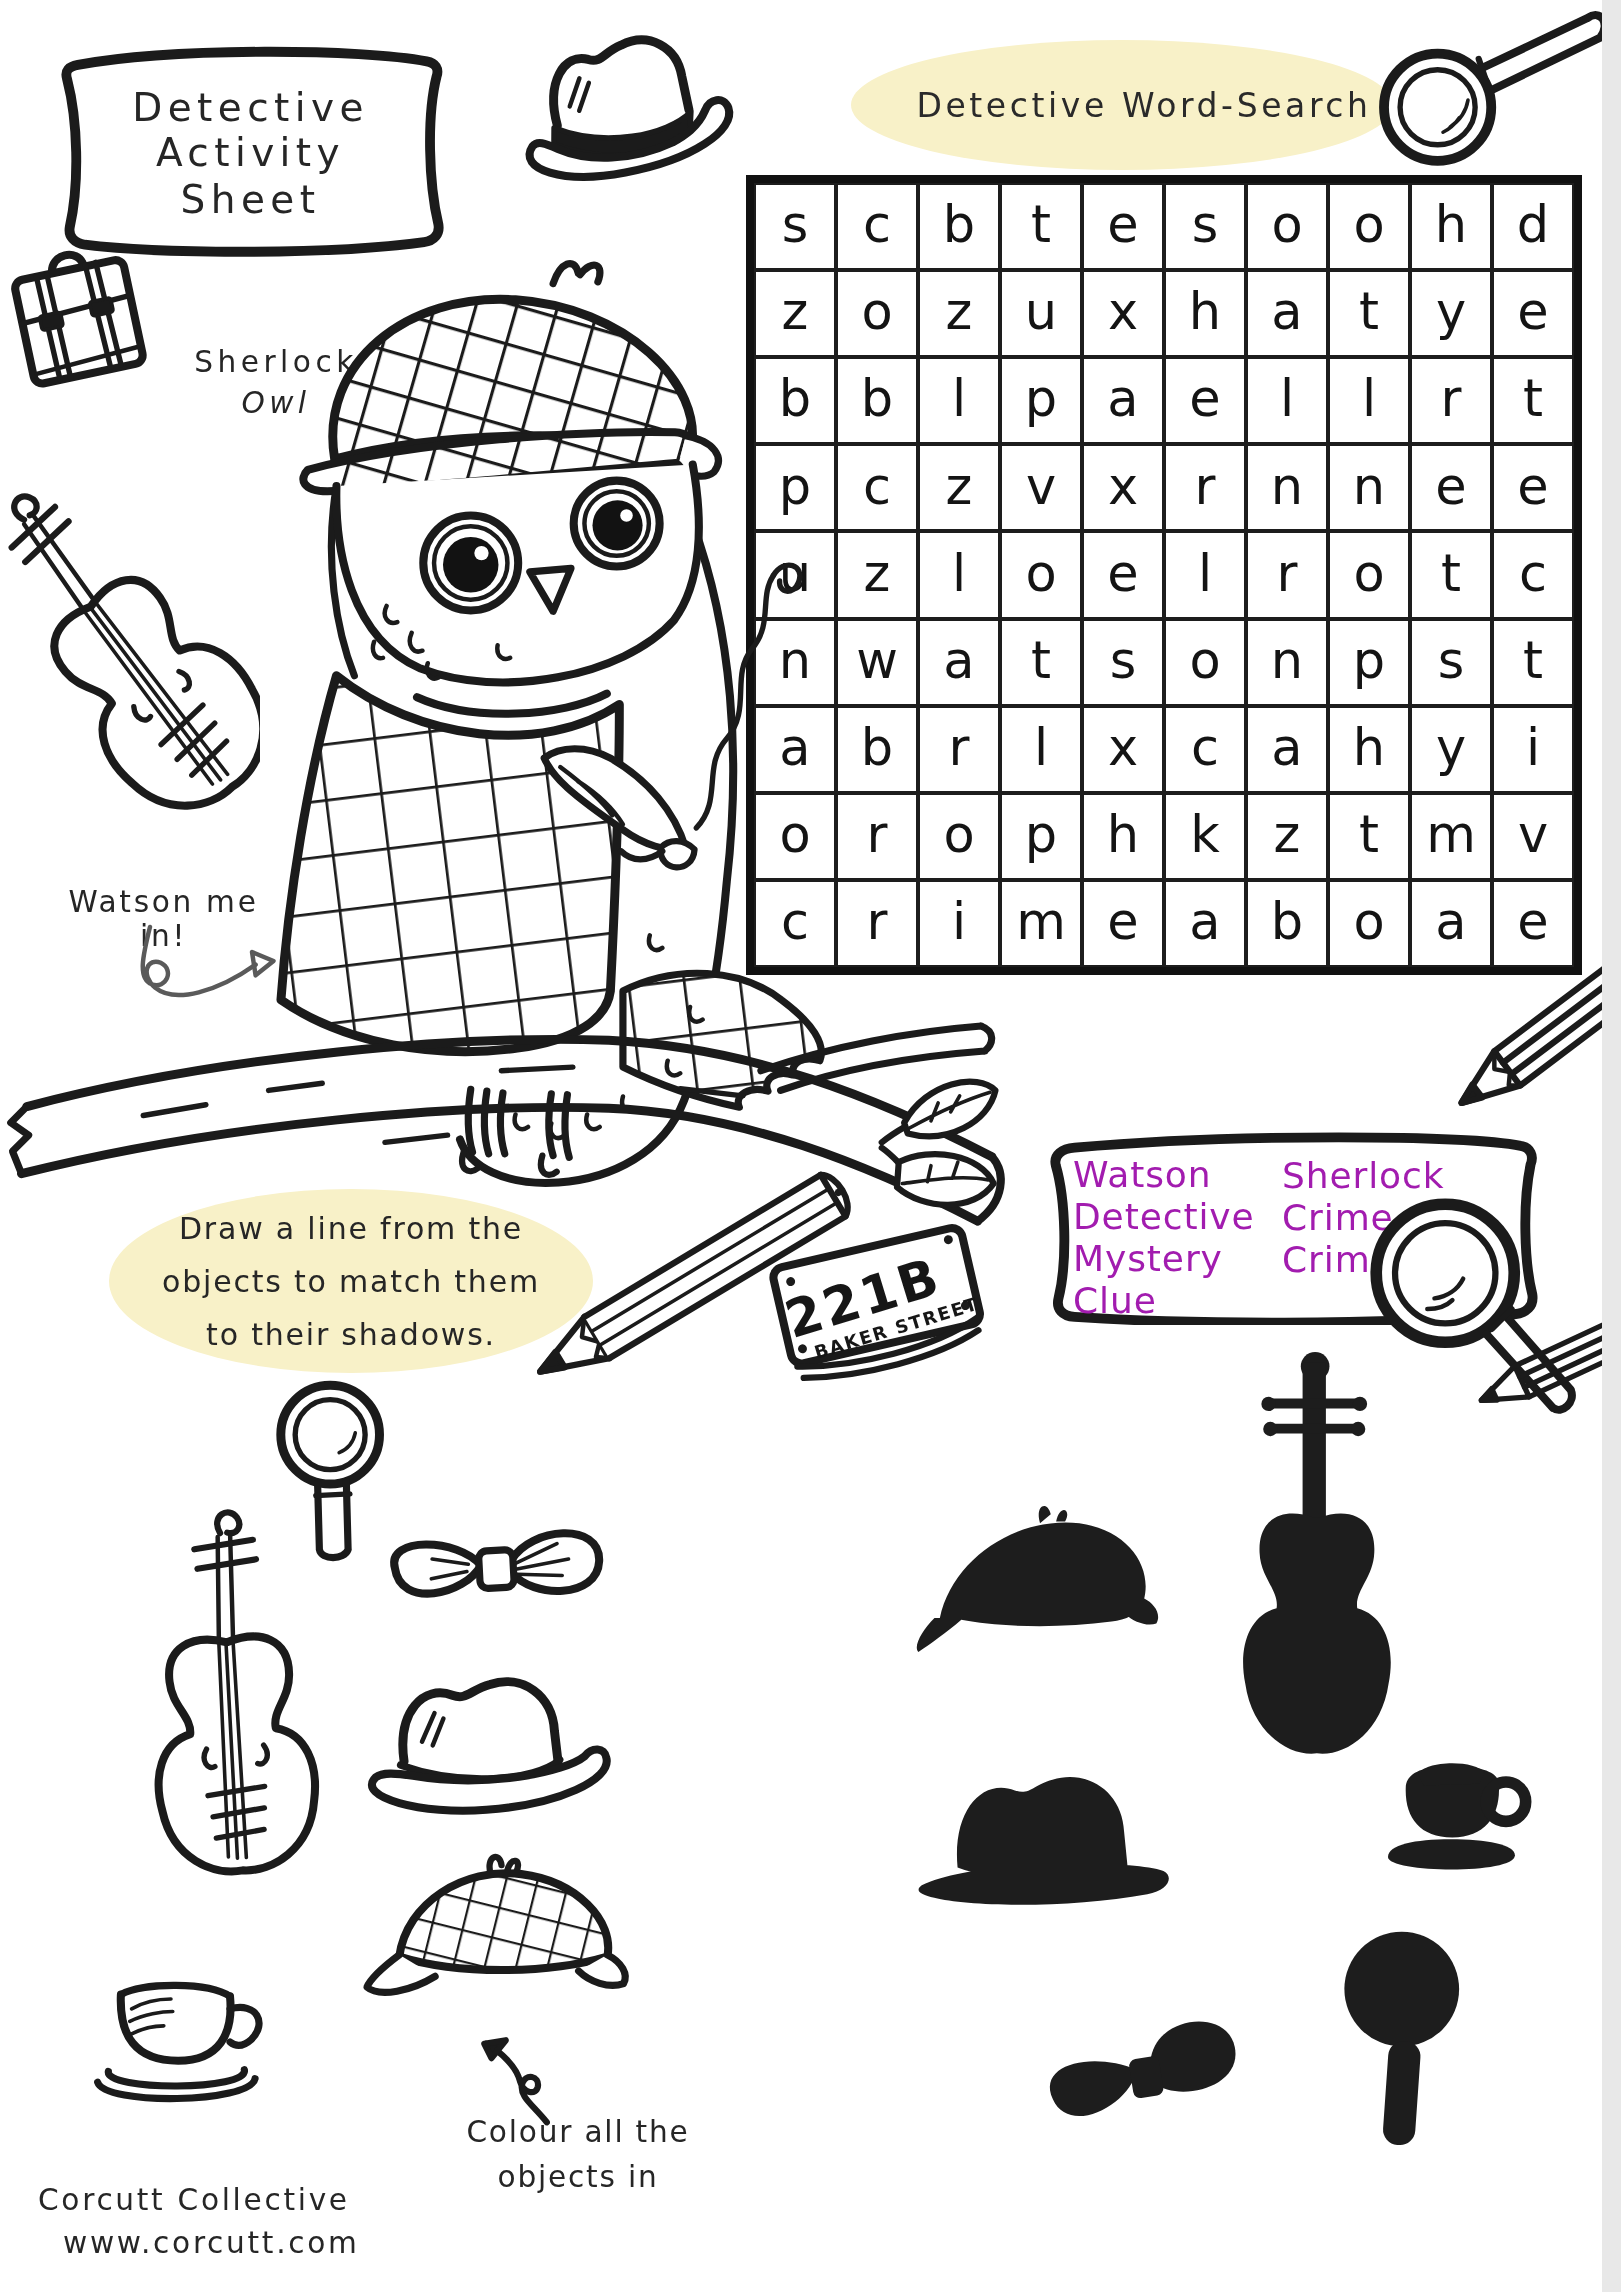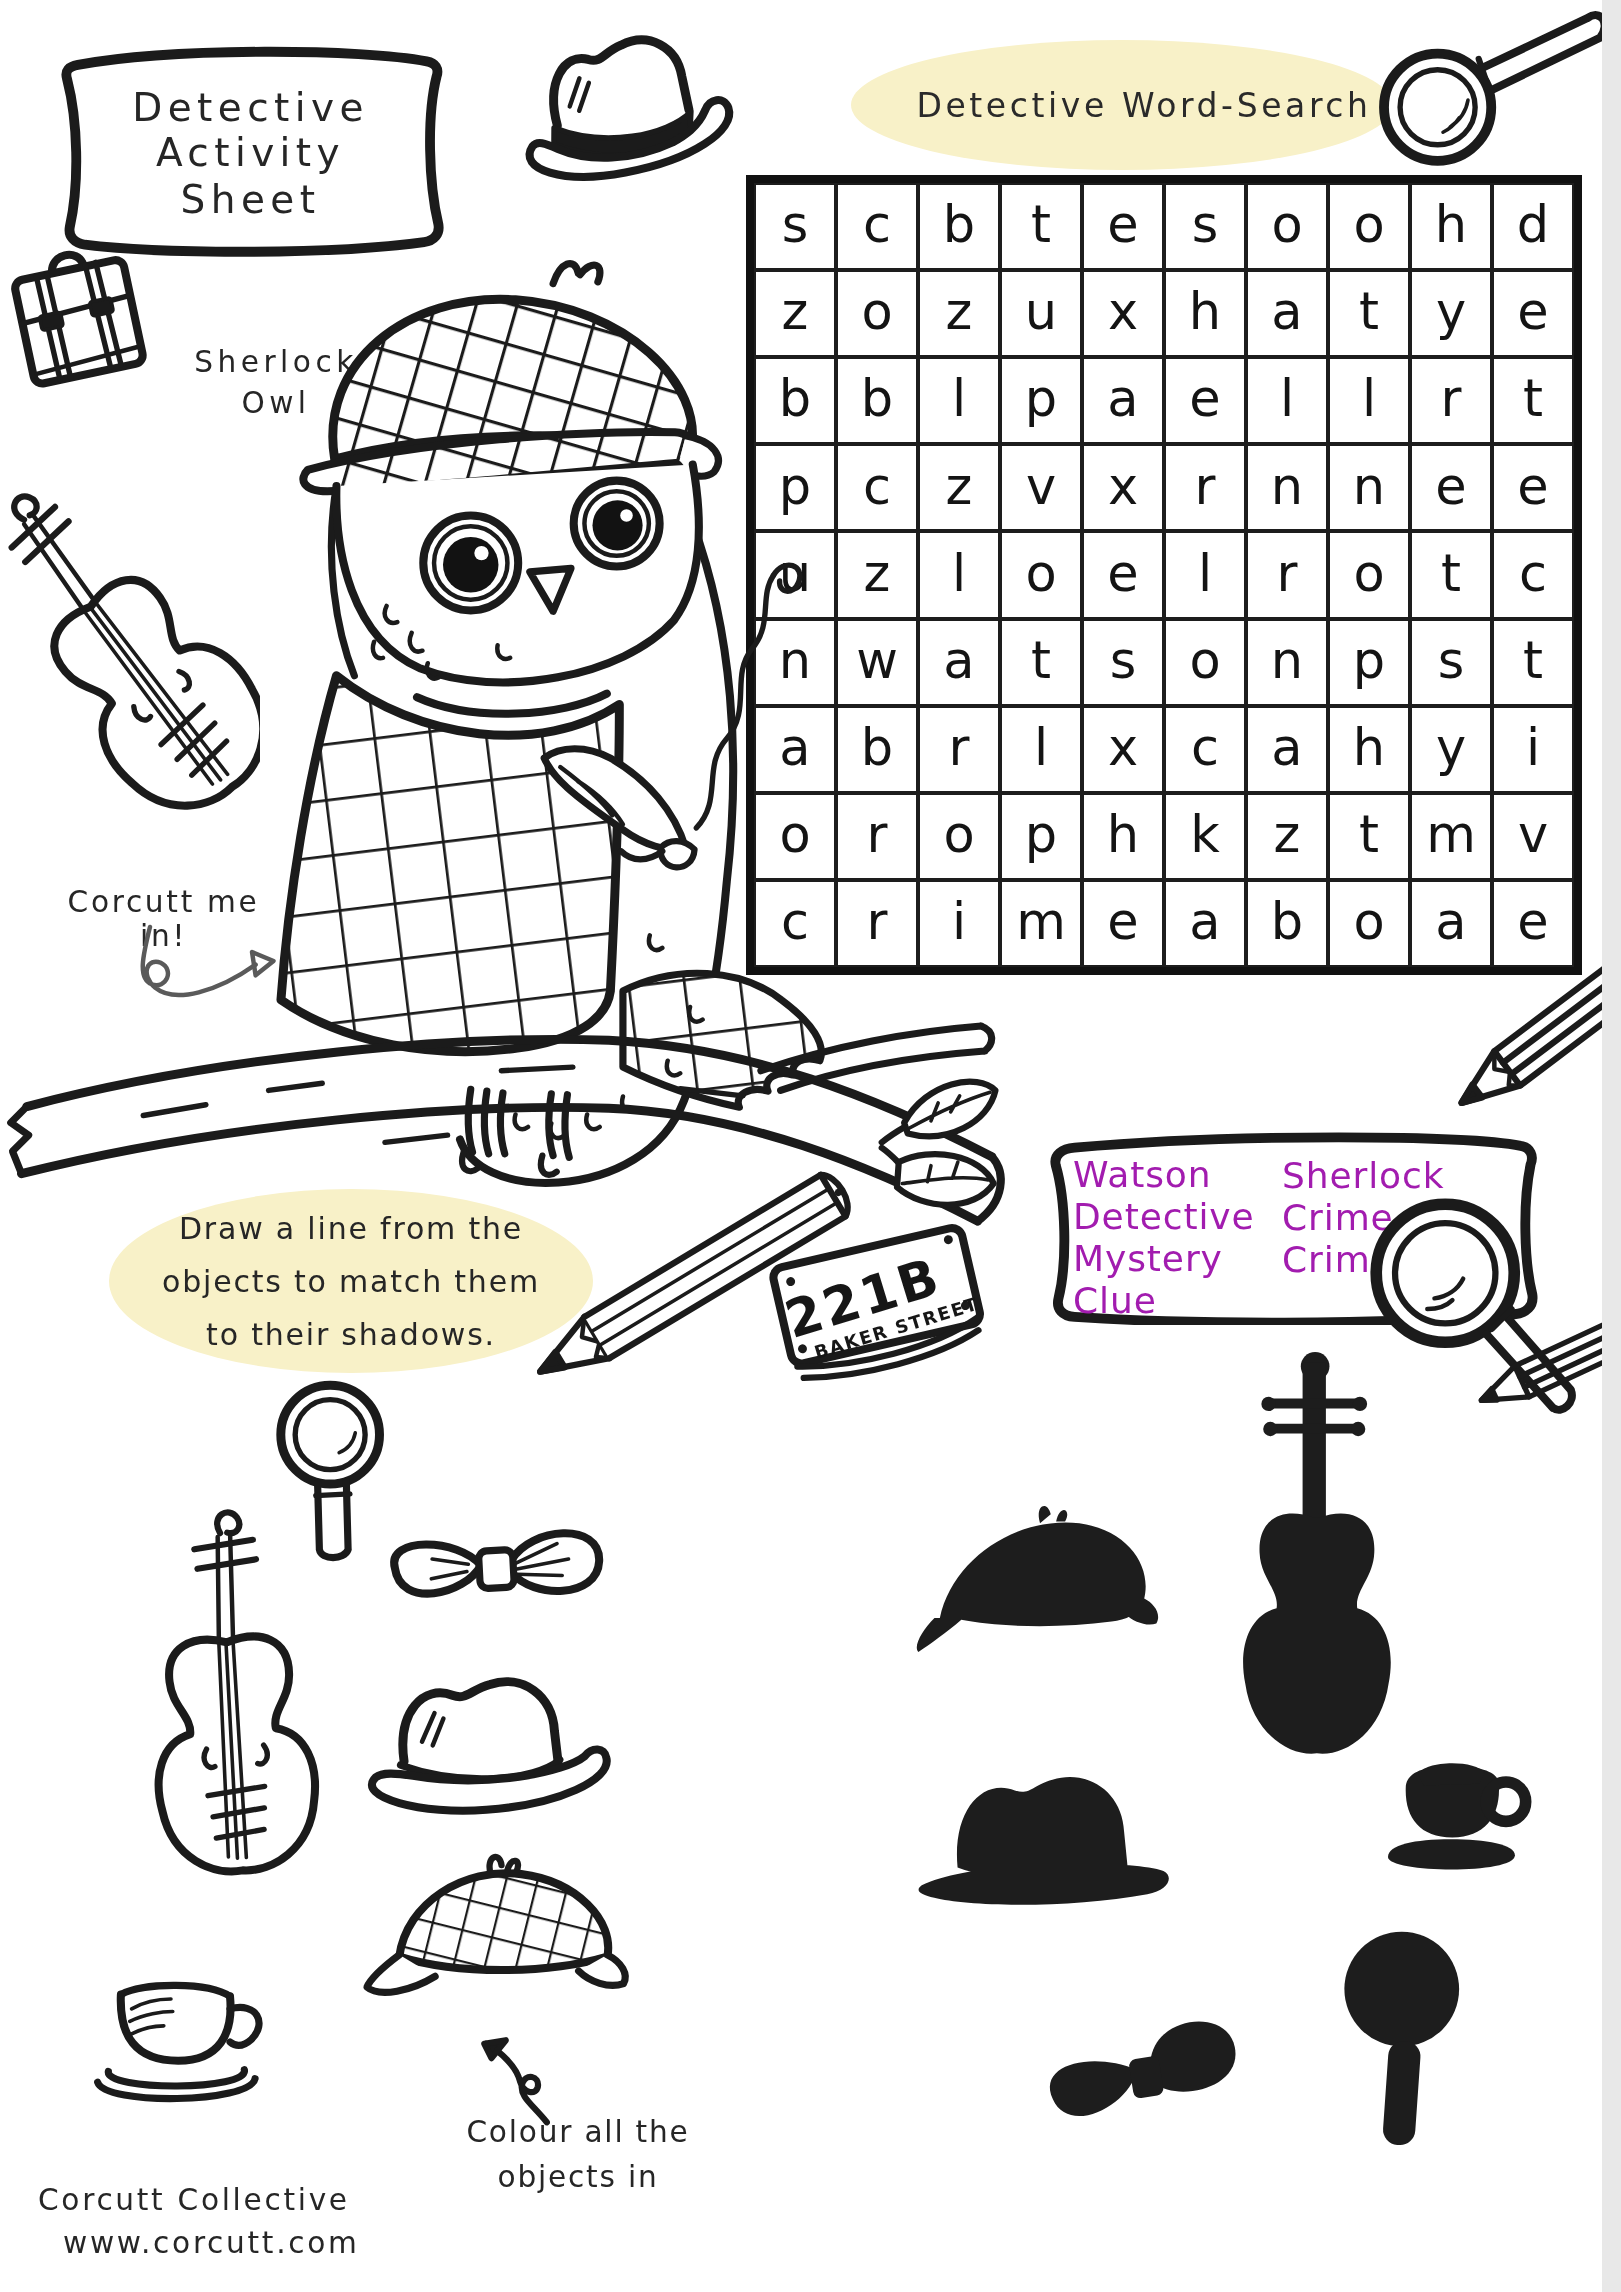--- a/index.html
+++ b/index.html
@@ -158,21 +158,21 @@
       <path d="M20,98 L144,92" stroke-width="6"></path>
       <path d="M46,50 L48,168 M58,50 L60,168 M102,48 L106,166 M114,48 L118,166" stroke-width="6" fill="none"></path>
       <rect x="40" y="94" width="24" height="16" rx="3" fill="#1b1b1b" stroke-width="4"></rect>
       <rect x="98" y="90" width="24" height="16" rx="3" fill="#1b1b1b" stroke-width="4"></rect>
       <path d="M24,156 L140,150" stroke-width="5"></path>
     </g>
   </svg>
 
   <div class="abs hand" style="left:193px;top:345px;width:166px;text-align:center;">
     <div class="note" style="letter-spacing:4.5px;">Sherlock</div>
-    <div class="note" style="letter-spacing:4.5px;margin-top:7.2px;">Owl</div>
+    <div class="note" style="letter-spacing:4.5px;margin-top:7.2px;font-style:italic;">Owl</div>
   </div>
 
   <svg class="abs" style="left:0px;top:439px" width="260" height="421" viewBox="0 0 290 470">
     <g stroke="#1b1b1b" fill="#fff" stroke-linecap="round" stroke-linejoin="round" transform="rotate(-38 145 235) translate(35,10)">
       <path d="M106,38 C96,18 118,8 126,22 C132,32 124,42 114,38" stroke-width="7" fill="none"></path>
       <path d="M76,54 L142,48 M78,76 L144,70" stroke-width="7" fill="none"></path>
       <path d="M103,42 L96,162 M117,42 L112,162" stroke-width="5" fill="none"></path>
       <path d="M104,160 C66,148 36,162 38,200 C39,228 60,240 57,260 C24,268 12,304 20,344 C28,398 72,420 105,416 C138,420 182,398 190,344 C198,304 186,268 153,260 C150,240 171,228 172,200 C174,162 144,148 106,160 Z" stroke-width="9"></path>
       <path d="M74,278 C66,290 74,302 82,298 M138,278 C146,290 138,302 130,298" stroke-width="6" fill="none"></path>
       <path d="M96,162 L90,400 M104,162 L100,402 M112,162 L110,402" stroke-width="4" fill="none"></path>
@@ -230,21 +230,21 @@
       <path d="M470,822 C530,792 602,797 647,832 C682,858 697,882 690,900 C672,894 657,902 660,916 C642,910 626,920 632,934 C612,928 594,938 600,952 C572,946 520,932 470,907 Z" fill="url(#capeck)" stroke-width="8"></path>
 
       <path d="M500,760 C496,774 506,780 514,774 M470,940 C466,954 476,960 484,954 M430,960 C426,974 436,980 444,974 M390,970 C386,984 396,990 404,984 M350,960 C346,974 356,980 364,974 M520,900 C516,914 526,920 534,914 M545,840 C541,854 551,860 559,854" stroke-width="5"></path>
 
       <path d="M300,932 C296,958 296,982 302,1002 M318,934 C314,960 314,984 320,1004 M336,936 C332,960 332,984 338,1004" stroke-width="8"></path>
       <path d="M390,937 C386,962 386,986 392,1006 M408,938 C404,964 404,988 410,1008" stroke-width="8"></path>
       <path d="M292,1002 C286,1022 298,1028 308,1020 M380,1006 C374,1026 386,1032 396,1024" stroke-width="7"></path>
     </g>
   </svg>
 
-  <div class="abs hand note" style="left:56px;top:885px;width:215px;text-align:center;letter-spacing:2.7px;">Corcutt me in!</div>
+  <div class="abs hand note" style="left:56px;top:885px;width:215px;text-align:center;letter-spacing:2.7px;">Watson me in!</div>
   <svg class="abs" style="left:107px;top:918px" width="188" height="103" viewBox="0 0 210 115">
     <g stroke="#5a5a5a" fill="none" stroke-width="5" stroke-linecap="round" stroke-linejoin="round">
       <path d="M48,10 C40,42 34,68 50,74 C66,80 76,58 60,50 C46,44 36,62 54,78 C76,96 124,82 166,52"></path>
       <path d="M162,38 L186,48 L166,64 Z"></path>
     </g>
   </svg>
 
   <svg class="abs" style="left:0px;top:981px" width="1025" height="269" viewBox="0 0 1145 300">
     <g stroke="#1b1b1b" fill="none" stroke-linecap="round" stroke-linejoin="round">
       <path d="M30,140 C250,82 520,60 680,66 C840,74 980,130 1108,196" stroke-width="10"></path>

